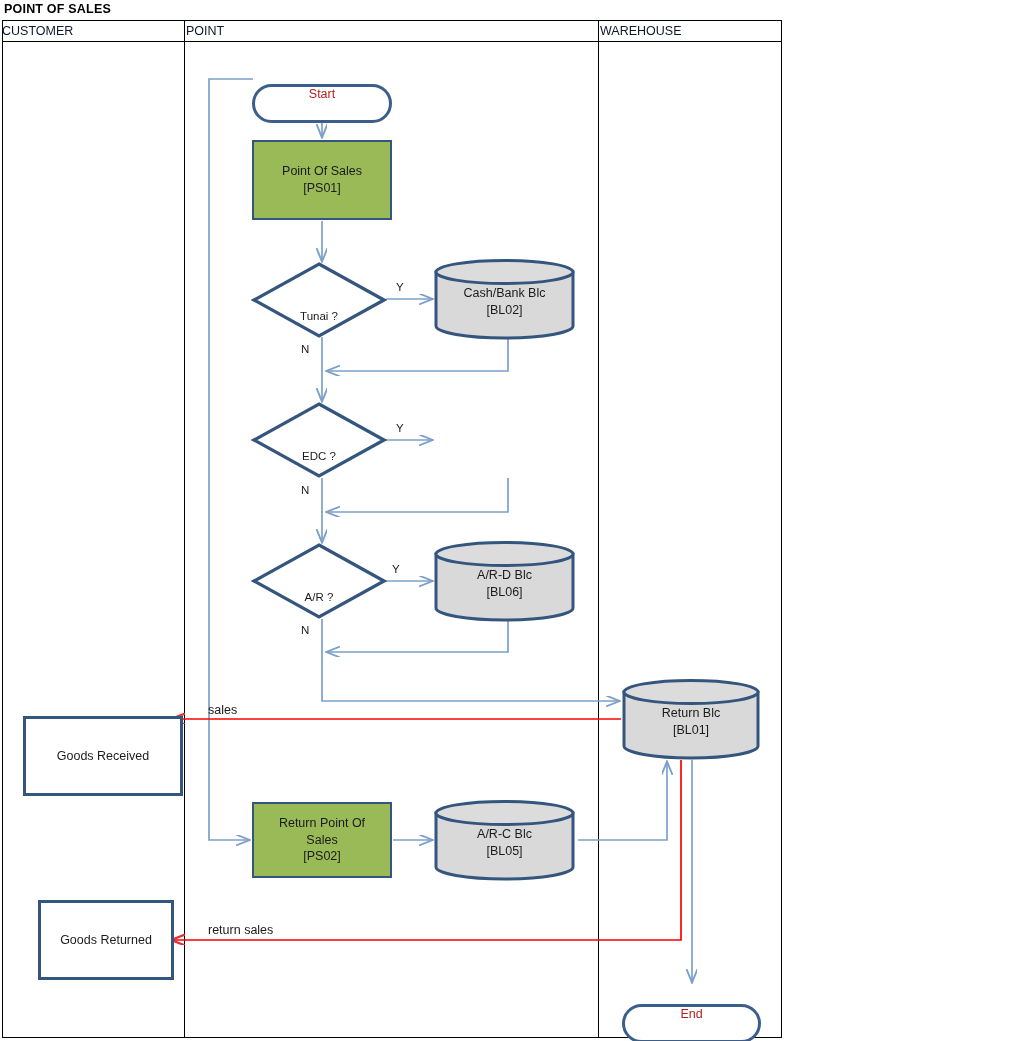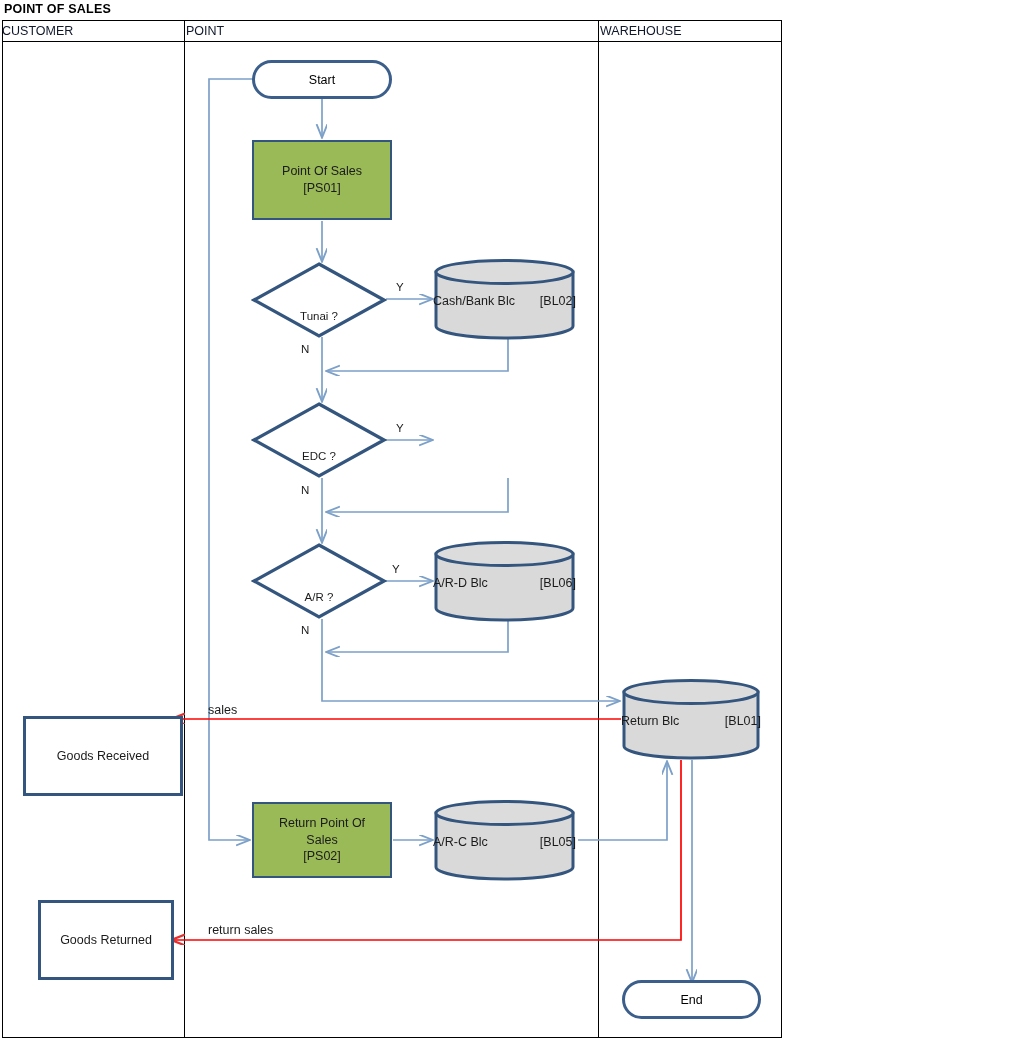--- a/index.html
+++ b/index.html
@@ -32,22 +32,22 @@
   }
   .lane-title.t1{left:2px;width:182px;}
   .lane-title.t2{left:186px;width:412px;}
   .lane-title.t3{left:600px;width:181px;}
 
   
   .node{position:absolute;box-sizing:border-box;}
 
   .terminator{
     border:3px solid #3b5f8a;border-radius:999px;background:#fff;
-    display:flex;align-items:center;justify-content:center;
-    font-size:12.5px;color:#000000;
+    display:flex;justify-content:center;
+    font-size:12.5px;color:#b91c1c;margin-top:24px;
   }
 
   .process{
     border:2.6px solid #34567e;background:#9ABA58;
     display:flex;flex-direction:column;align-items:center;justify-content:center;
     font-size:12.5px;color:#1b1b1b;line-height:1.35;text-align:center;
   }
 
   .extbox{
     border:3px solid #34567e;background:#fff;
@@ -64,21 +64,21 @@
     position:absolute;left:0;top:16px;width:100%;height:100%;
     display:flex;align-items:center;justify-content:center;
     font-size:11.5px;color:#1b1b1b;
   }
 
   
   .cyl{filter:none;}
   .cyl svg{display:block;}
   .cyl .ctext{
     position:absolute;left:0;top:0;width:100%;height:100%;
-    display:flex;flex-direction:row;align-items:center;justify-content:space-between;
+    display:flex;flex-direction:column;align-items:center;justify-content:center;
     font-size:12.5px;color:#1b1b1b;line-height:1.4;text-align:center;
     padding-top:6px;box-sizing:border-box;
   }
 
   
   .elabel{
     position:absolute;font-size:11.5px;color:#1b1b1b;white-space:nowrap;
   }
   .elabel.big{font-size:12.5px;}
 

